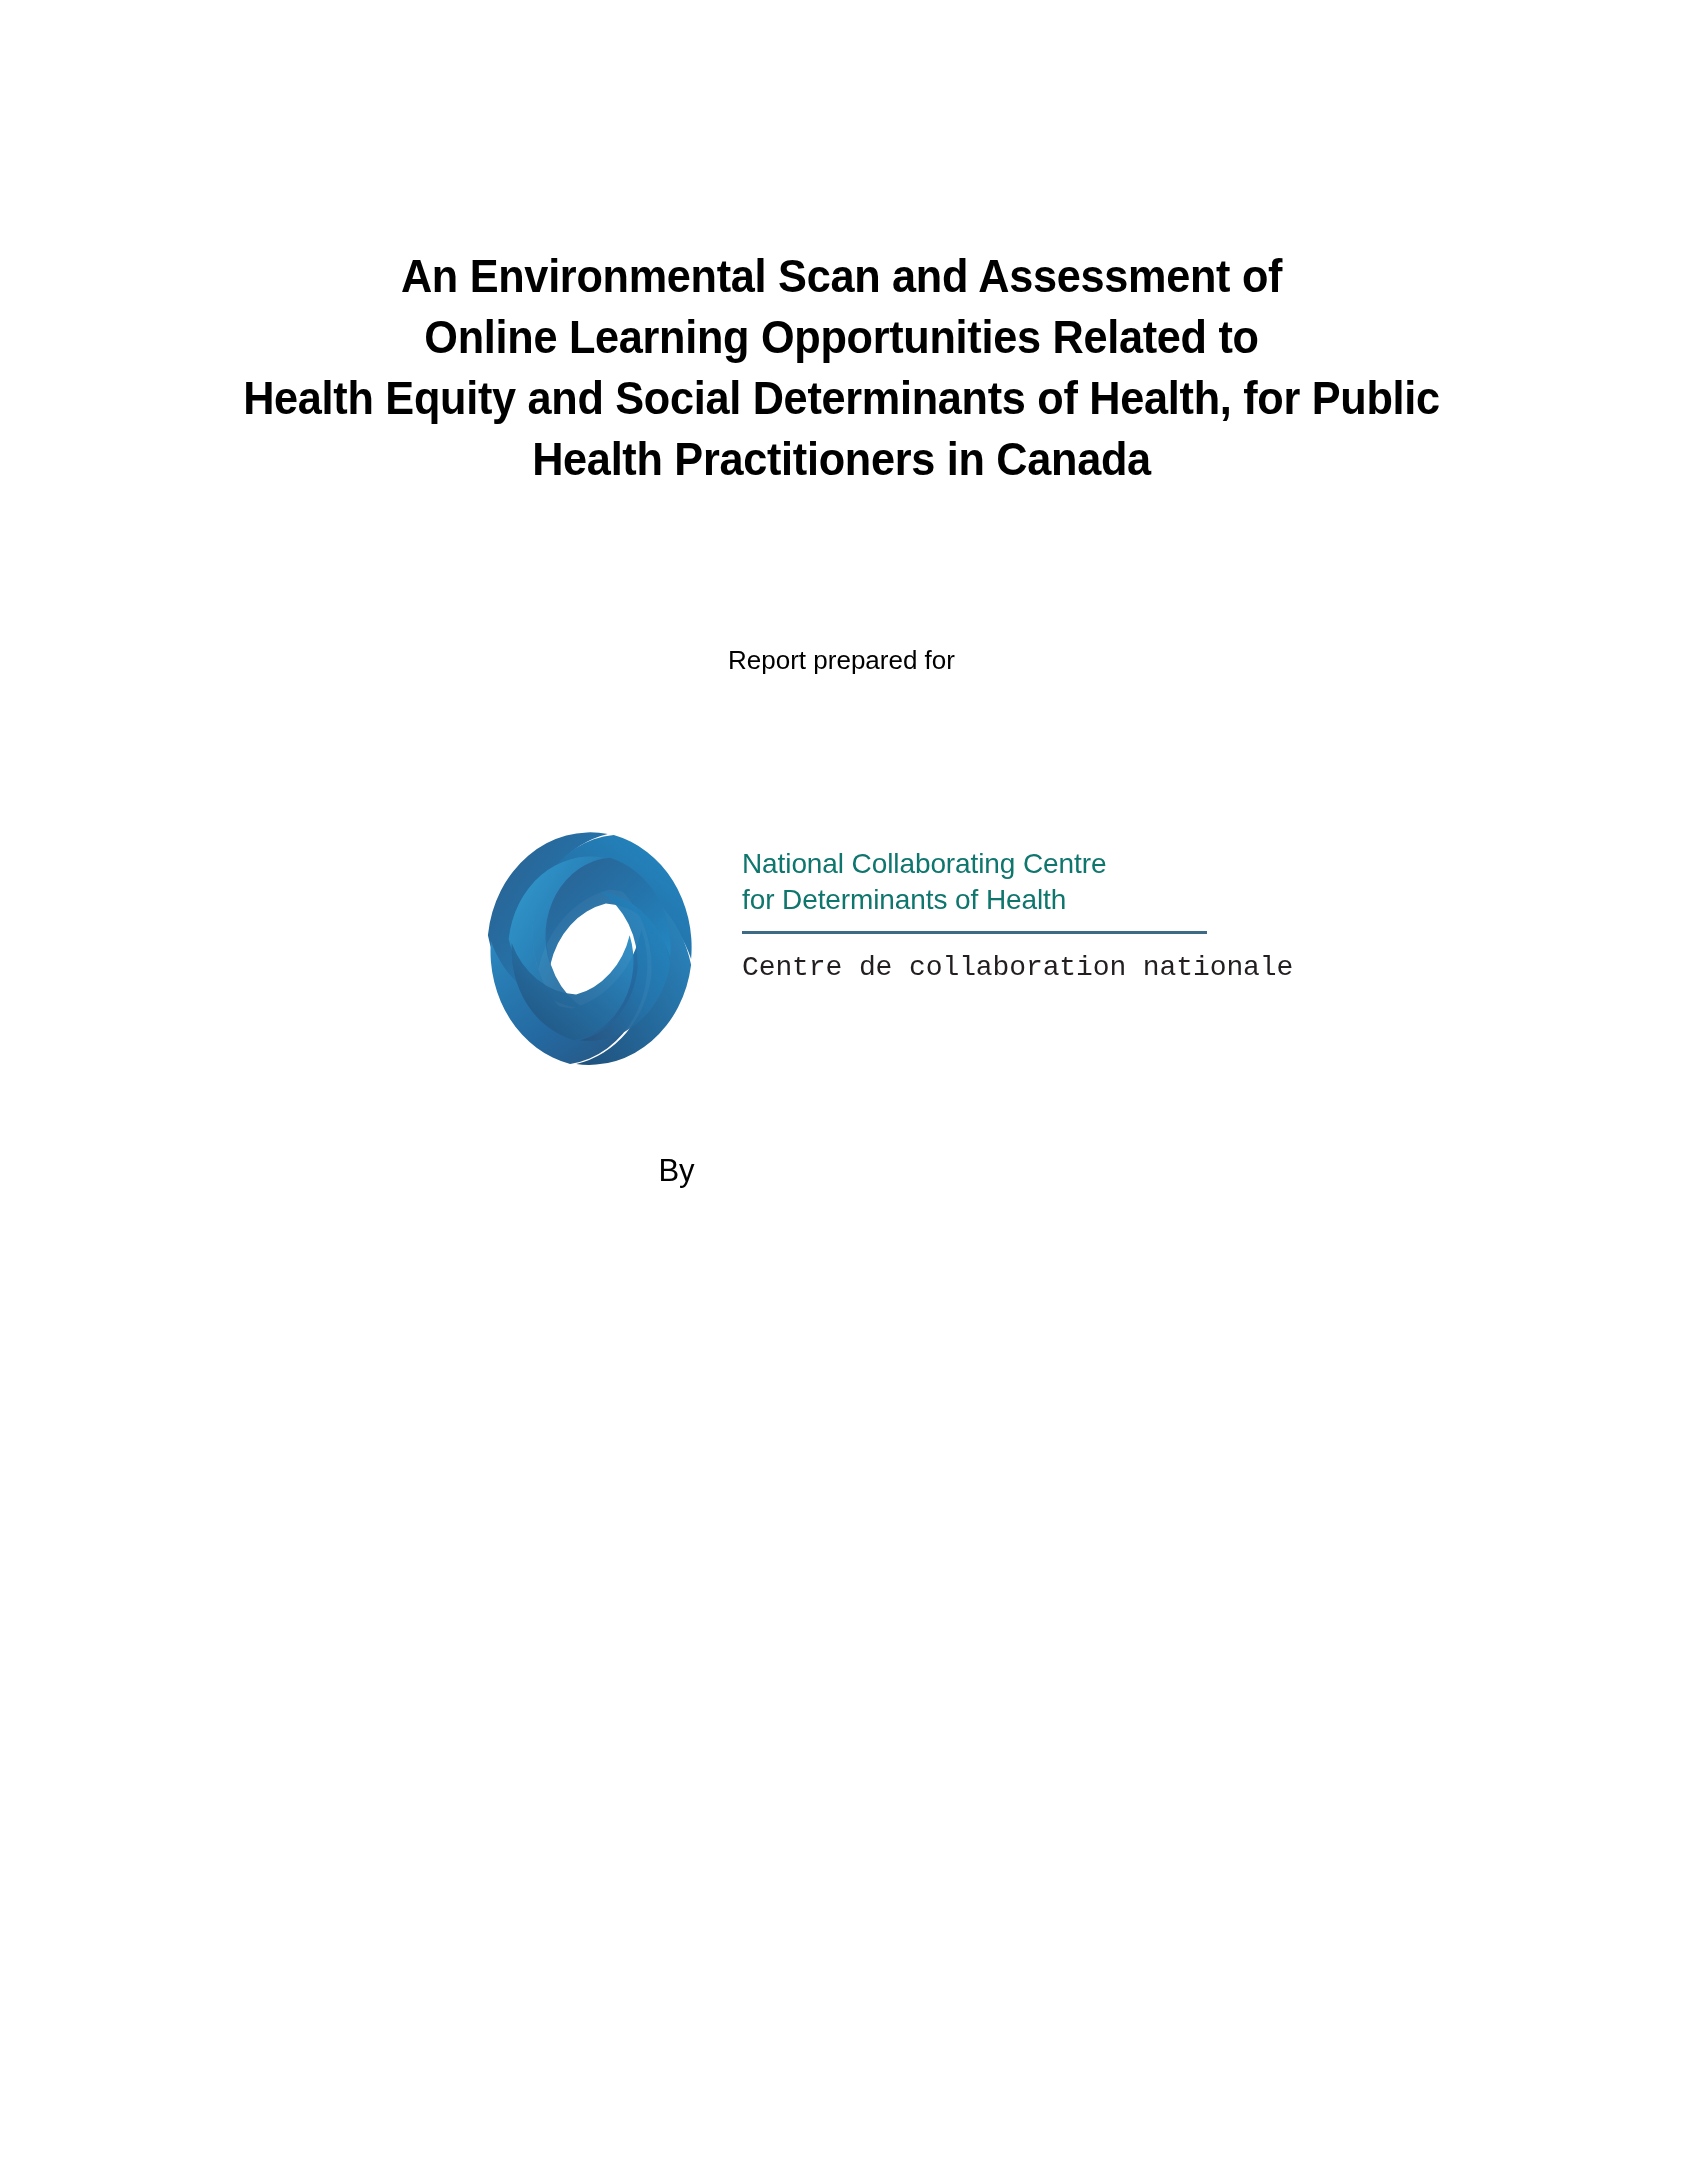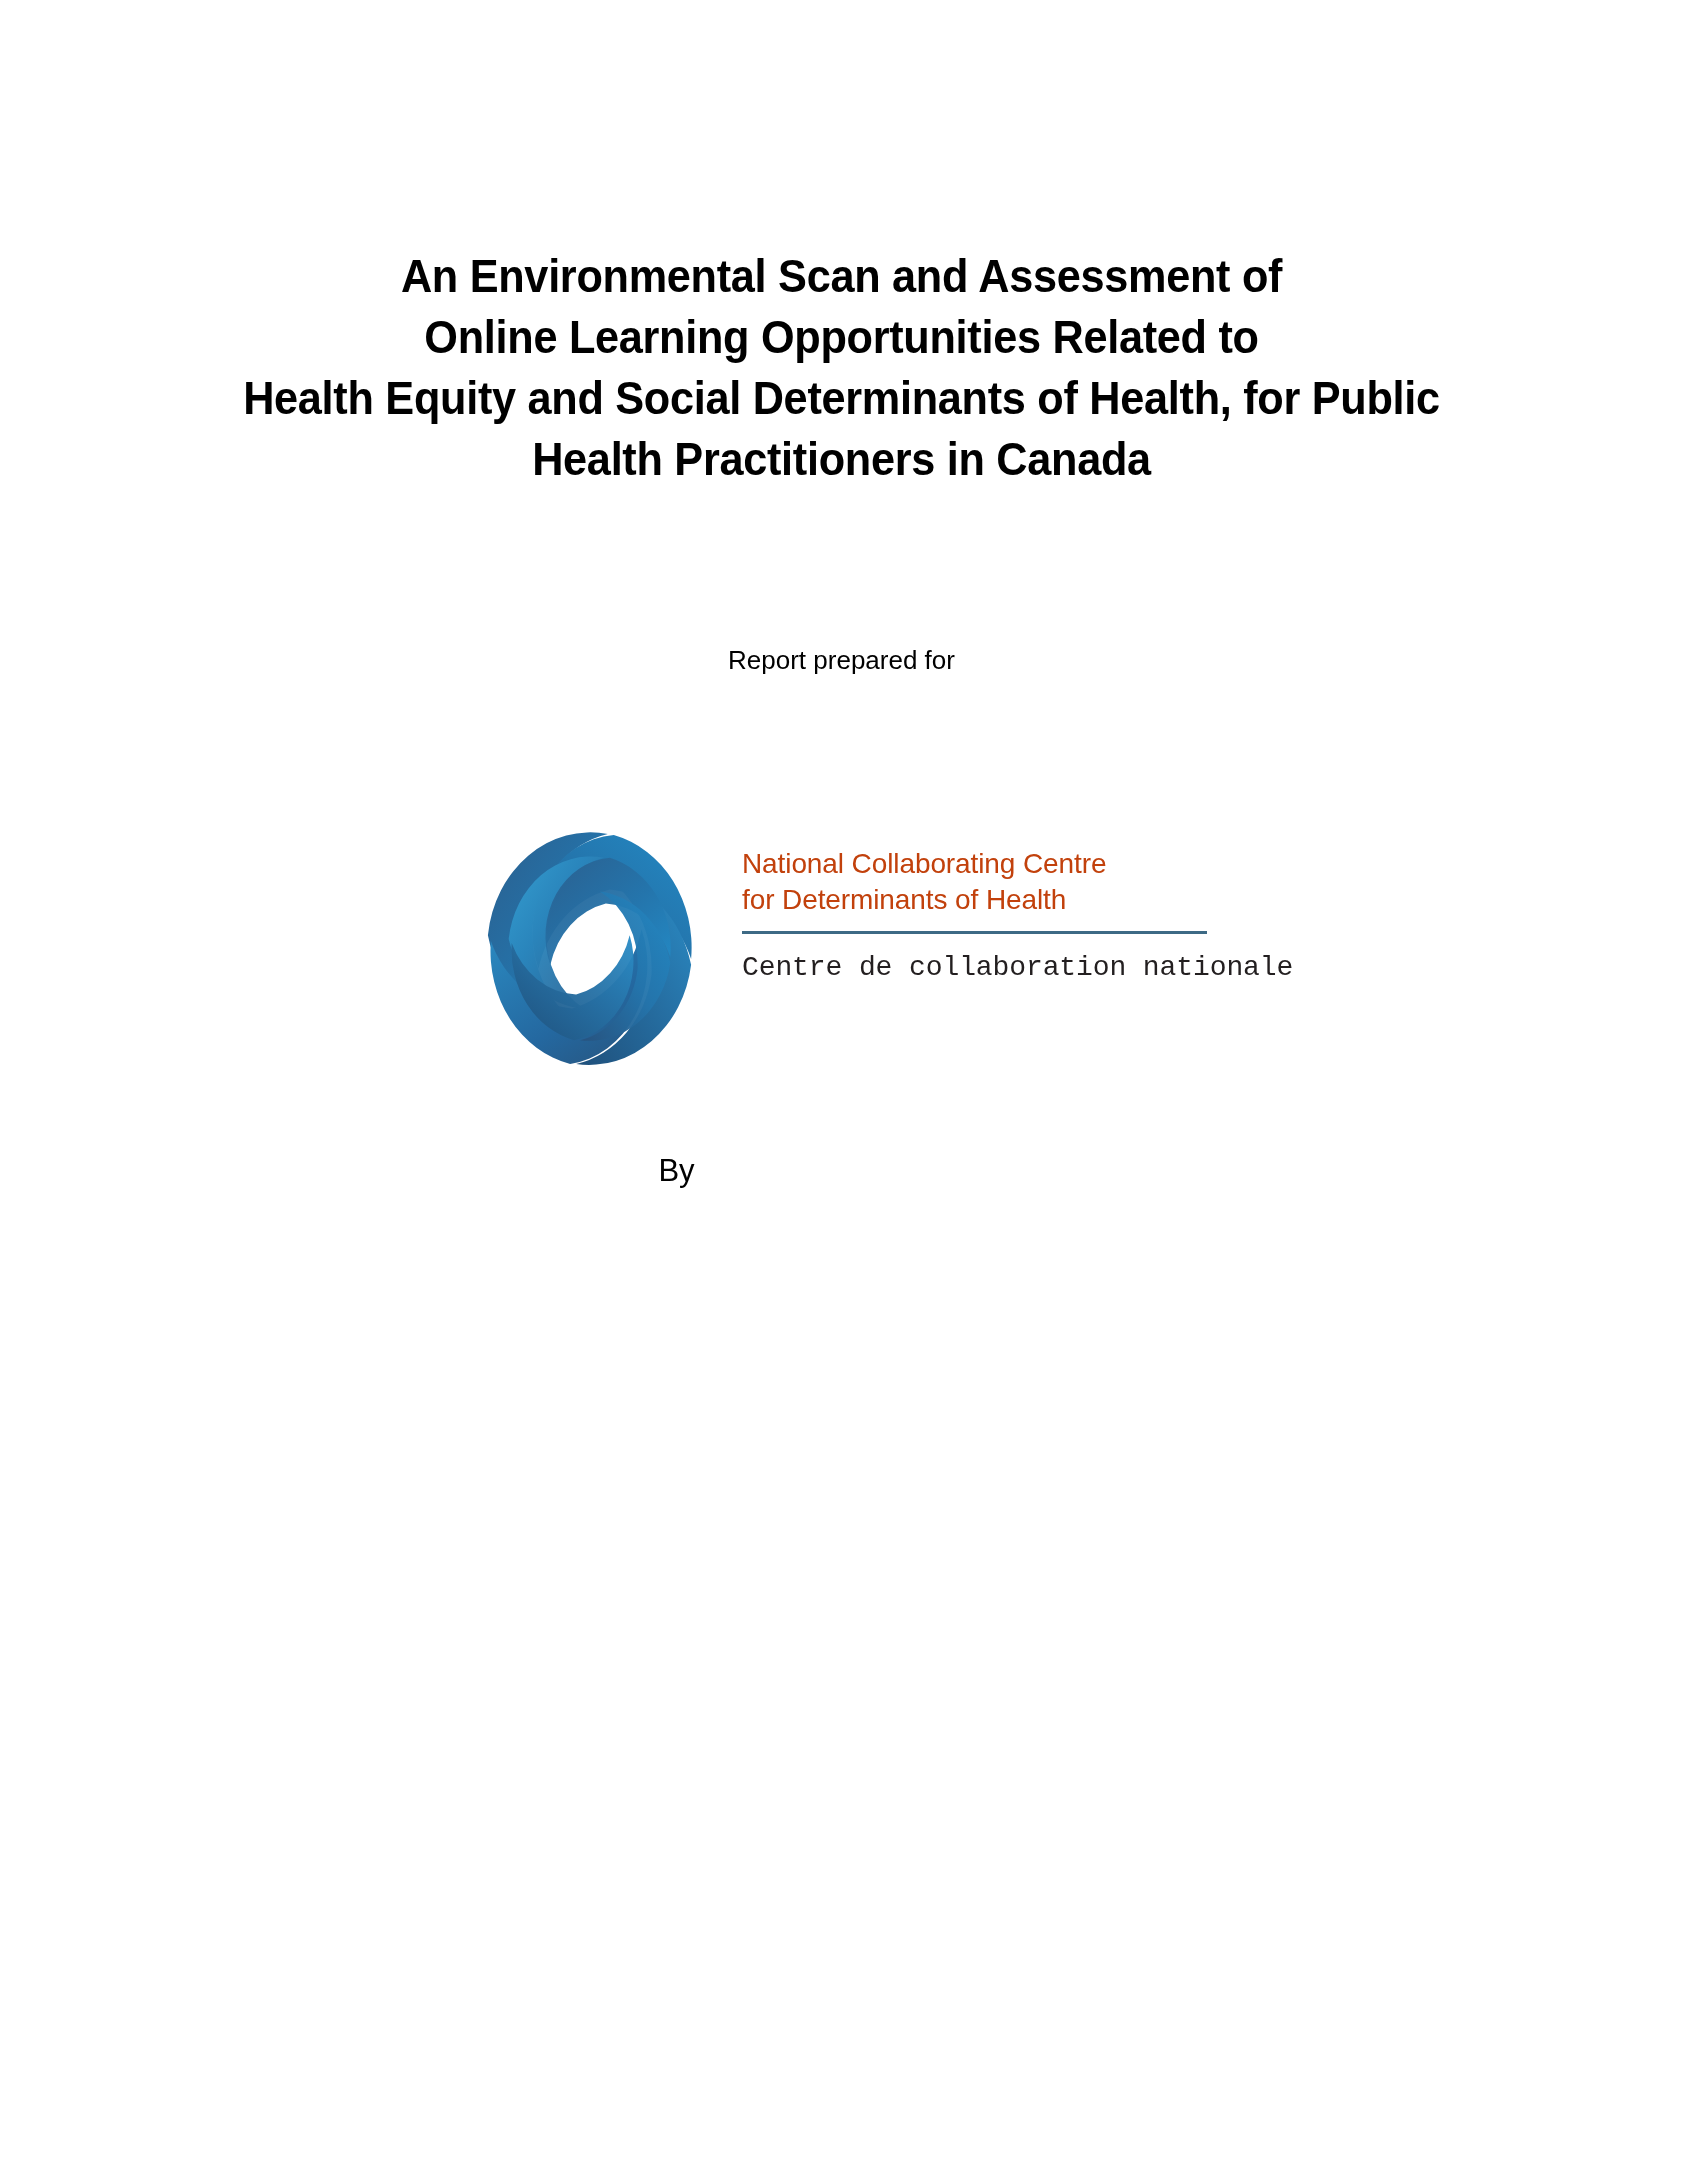--- a/index.html
+++ b/index.html
@@ -82,21 +82,21 @@
 
   .logo-wordmark {
     padding-top: 22px;
     width: 465px;
   }
   .logo-name-en {
     font-family: "Liberation Sans", "DejaVu Sans", sans-serif;
     font-size: 28px;
     line-height: 36px;
     font-weight: 400;
-    color: #c2410c;
+    color: #0f766e;
     letter-spacing: -0.1px;
     white-space: nowrap;
   }
   .logo-rule {
     width: 100%;
     height: 3px;
     background: #3d6a85;
     margin: 13px 0 16px 0;
   }
   .logo-name-fr {

